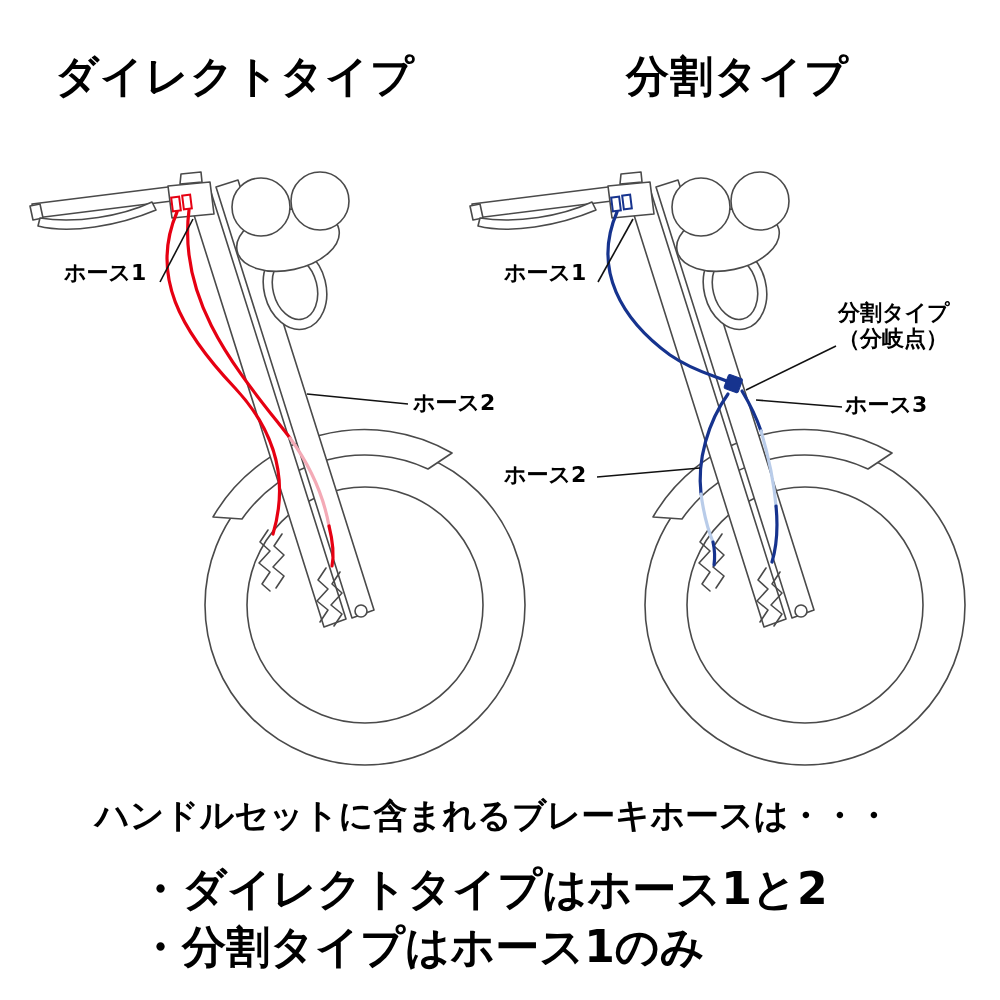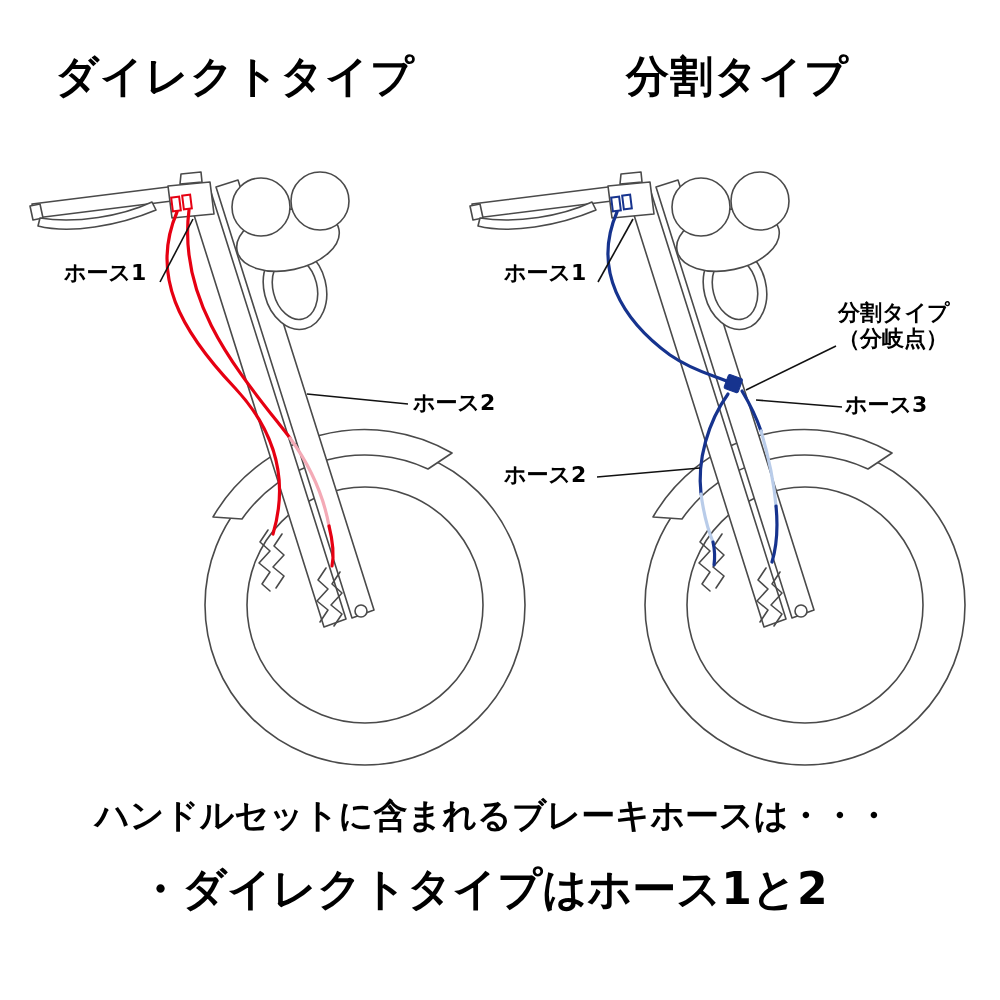--- a/index.html
+++ b/index.html
@@ -122,14 +122,15 @@
   <div class="lbl" style="left:504px;top:260px;">ホース1</div>
   <div class="lbl" style="left:838px;top:300px;">
     <div>分割タイプ</div>
     <div>（分岐点）</div>
   </div>
   <div class="lbl" style="left:845px;top:392px;text-align:right;">ホース3</div>
   <div class="lbl" style="left:504px;top:462px;">ホース2</div>
 
   <div class="footer-intro">ハンドルセットに含まれるブレーキホースは・・・</div>
   <div class="bullet b1">・ダイレクトタイプはホース1と2</div>
+  <div class="bullet b2">・分割タイプはホース1のみ</div>
 
 </div>
 
 </body></html>

